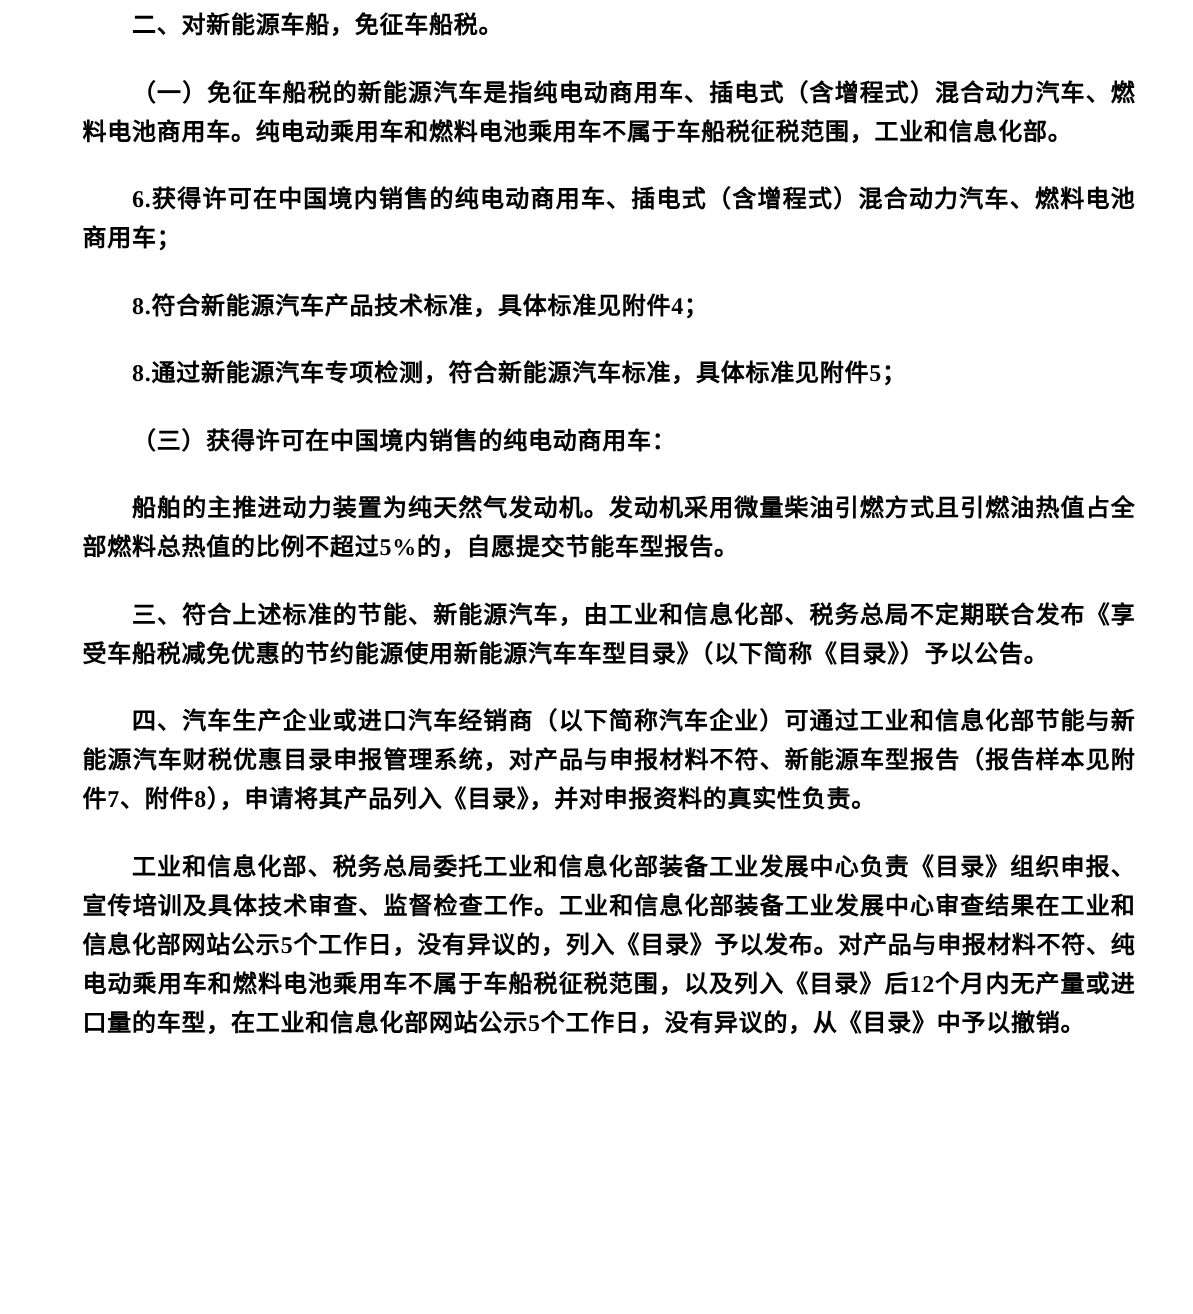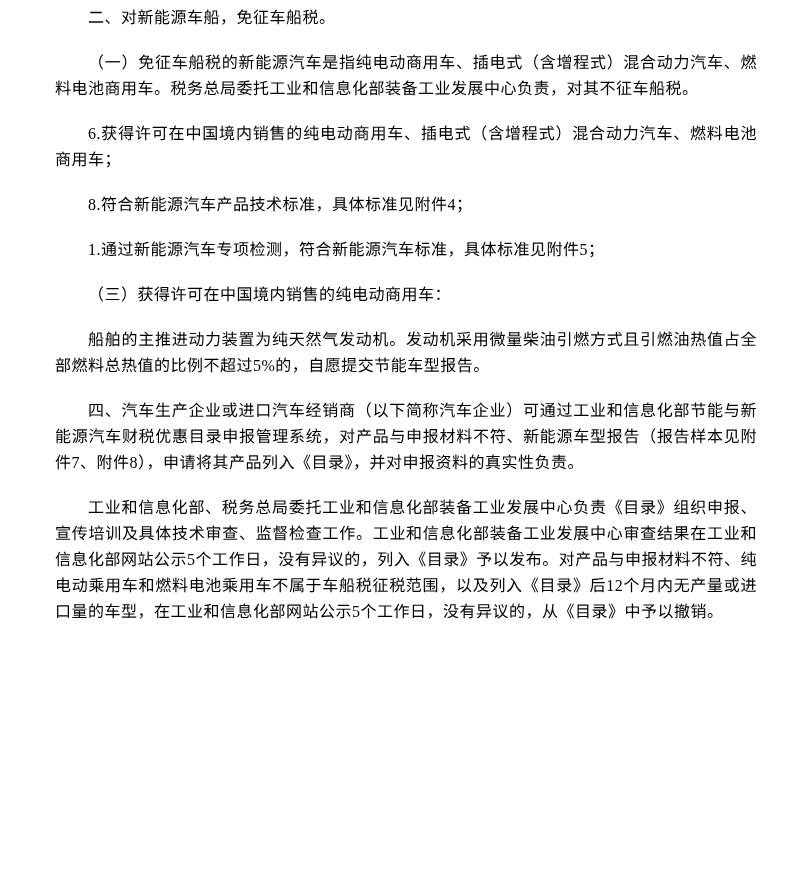--- a/index.html
+++ b/index.html
@@ -9,39 +9,41 @@
   }
   .page {
     position: relative;
     width: 795px;
     height: 876px;
     margin: 0;
     background: #ffffff;
     overflow: hidden;
     box-sizing: border-box;
     padding: 5px 38px 0 55px;
+    font-weight: bold;
   }
   .doc-paragraph {
     font-family: "Liberation Serif", "DejaVu Serif", serif;
     font-size: 16px;
     line-height: 26px;
     color: #000000;
     margin: 0 0 19px 0;
     text-indent: 33px;
     text-align: justify;
     letter-spacing: 0.5px;
     word-break: break-all;
   }
 </style>
 </head>
 <body>
 
 <div class="page">
   <p class="doc-paragraph">二、对新能源车船，免征车船税。</p>
-  <p class="doc-paragraph">（一）免征车船税的新能源汽车是指纯电动商用车、插电式（含增程式）混合动力汽车、燃料电池商用车。税务总局委托工业和信息化部装备工业发展中心负责，对其不征车船税。</p>
+  <p class="doc-paragraph">（一）免征车船税的新能源汽车是指纯电动商用车、插电式（含增程式）混合动力汽车、燃料电池商用车。纯电动乘用车和燃料电池乘用车不属于车船税征税范围，工业和信息化部。</p>
   <p class="doc-paragraph">6.获得许可在中国境内销售的纯电动商用车、插电式（含增程式）混合动力汽车、燃料电池商用车；</p>
   <p class="doc-paragraph">8.符合新能源汽车产品技术标准，具体标准见附件4；</p>
-  <p class="doc-paragraph">1.通过新能源汽车专项检测，符合新能源汽车标准，具体标准见附件5；</p>
+  <p class="doc-paragraph">8.通过新能源汽车专项检测，符合新能源汽车标准，具体标准见附件5；</p>
   <p class="doc-paragraph">（三）获得许可在中国境内销售的纯电动商用车：</p>
   <p class="doc-paragraph">船舶的主推进动力装置为纯天然气发动机。发动机采用微量柴油引燃方式且引燃油热值占全部燃料总热值的比例不超过5%的，自愿提交节能车型报告。</p>
+  <p class="doc-paragraph">三、符合上述标准的节能、新能源汽车，由工业和信息化部、税务总局不定期联合发布《享受车船税减免优惠的节约能源使用新能源汽车车型目录》（以下简称《目录》）予以公告。</p>
   <p class="doc-paragraph">四、汽车生产企业或进口汽车经销商（以下简称汽车企业）可通过工业和信息化部节能与新能源汽车财税优惠目录申报管理系统，对产品与申报材料不符、新能源车型报告（报告样本见附件7、附件8），申请将其产品列入《目录》，并对申报资料的真实性负责。</p>
   <p class="doc-paragraph">工业和信息化部、税务总局委托工业和信息化部装备工业发展中心负责《目录》组织申报、宣传培训及具体技术审查、监督检查工作。工业和信息化部装备工业发展中心审查结果在工业和信息化部网站公示5个工作日，没有异议的，列入《目录》予以发布。对产品与申报材料不符、纯电动乘用车和燃料电池乘用车不属于车船税征税范围，以及列入《目录》后12个月内无产量或进口量的车型，在工业和信息化部网站公示5个工作日，没有异议的，从《目录》中予以撤销。</p>
 </div>
 
 </body></html>

